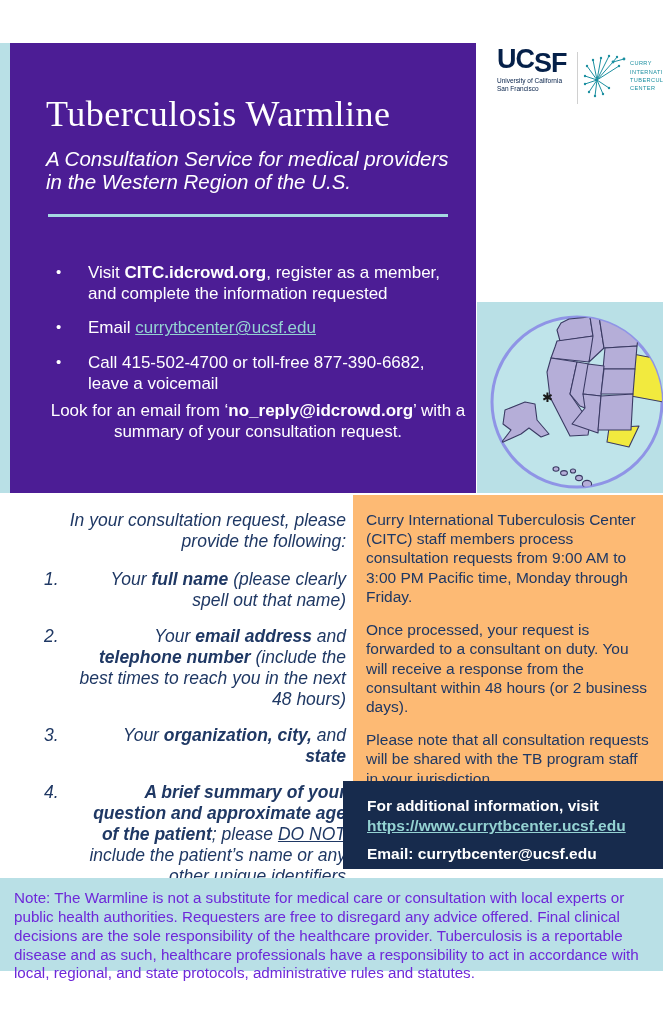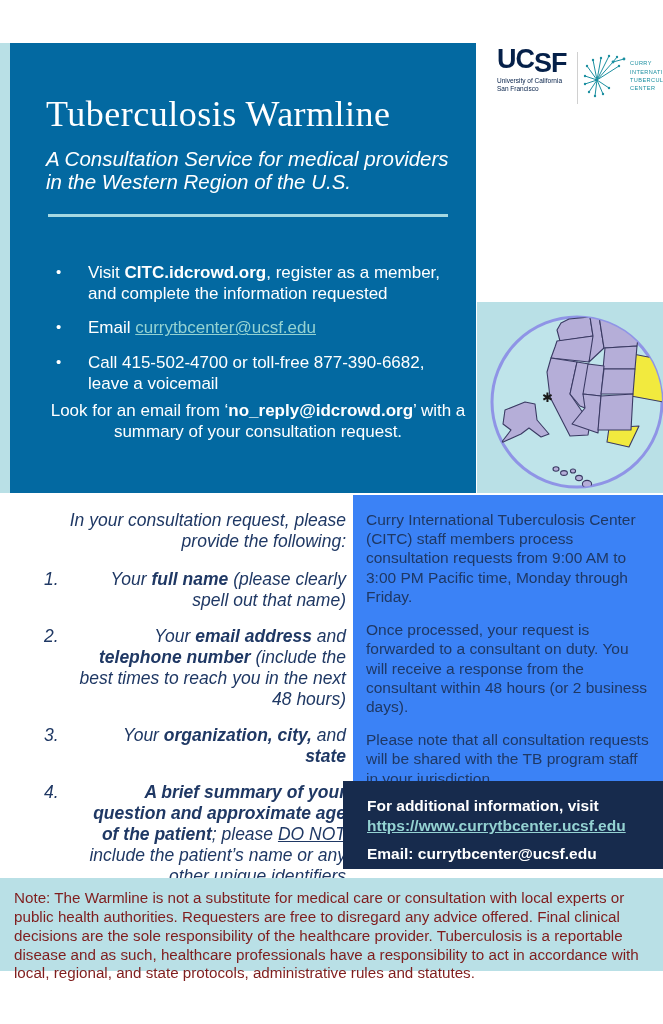--- a/index.html
+++ b/index.html
@@ -4,21 +4,21 @@
 <style>
   * { margin:0; padding:0; box-sizing:border-box; }
   html,body { background:#ffffff; }
   body { font-family:"Liberation Sans", sans-serif; }
   .page { position:relative; width:663px; height:1024px; background:#ffffff; overflow:hidden; }
 
   
   .left-strip { position:absolute; left:0; top:43px; width:10px; height:450px; background:#b9e0e6; }
 
   
-  .hero { position:absolute; left:10px; top:43px; width:466px; height:450px; background:#0369a1; color:#ffffff; }
+  .hero { position:absolute; left:10px; top:43px; width:466px; height:450px; background:#4c1d95; color:#ffffff; }
   .hero-title { position:absolute; left:36px; top:50px; font-family:"Liberation Serif", serif; font-size:36px; font-weight:400; letter-spacing:.5px; white-space:nowrap; }
   .hero-subtitle { position:absolute; left:36px; top:104px; width:412px; font-size:20.5px; font-style:italic; line-height:1.14; }
   .hero-divider { position:absolute; left:38px; top:171px; width:400px; height:3px; background:#a5d8e2; }
   .options-heading { position:absolute; left:36px; top:189px; font-size:20px; }
   .hero-bullets { position:absolute; left:36px; top:220px; width:422px; list-style:none; }
   .hero-bullets li { position:relative; padding-left:42px; margin-bottom:14px; font-size:17px; line-height:1.22; }
   .hero-bullets li .dot { position:absolute; left:10px; top:0; font-size:15px; }
   .b { font-weight:bold; }
   a.teal-link { color:#94d2d2; text-decoration:underline; cursor:pointer; }
   .look-for { position:absolute; left:36px; top:358px; width:424px; font-size:17px; line-height:1.22;text-align:center; }
@@ -38,31 +38,31 @@
 
   
   .request-list { position:absolute; left:44px; top:510px; width:302px; color:#1f3864; font-style:italic; font-size:17.5px; line-height:1.2;text-align:right; }
   .request-intro { margin-bottom:17px; }
   .request-items { list-style:none; }
   .request-items li { position:relative; padding-left:34px; margin-bottom:15px; }
   .request-items .num { position:absolute; left:0; top:0; }
   .u { text-decoration:underline; }
 
   
-  .info-box { position:absolute; left:353px; top:495px; width:310px; height:286px; background:#3b82f6; padding:15px 14px 15px 13px; color:#1f3864; }
+  .info-box { position:absolute; left:353px; top:495px; width:310px; height:286px; background:#fdba74; padding:15px 14px 15px 13px; color:#1f3864; }
   .info-box p { font-size:15.5px; line-height:1.24; margin-bottom:14px; font-weight:500; }
 
   
   .footer-box { position:absolute; left:343px; top:781px; width:320px; height:88px; background:#172b4d; color:#ffffff; padding:15px 0 0 24px; }
   .footer-box .line1 { font-size:15.5px; font-weight:bold; line-height:1.3; }
   .footer-box .email-line { margin-top:9px; font-size:15.5px; font-weight:bold; }
 
   
   .note-strip { position:absolute; left:0; top:878px; width:663px; height:93px; background:#b9e0e6; }
-  .note-strip p { padding:11px 16px 0 14px; font-size:15.2px; line-height:1.24; color:#7f1d1d; }
+  .note-strip p { padding:11px 16px 0 14px; font-size:15.2px; line-height:1.24; color:#6d28d9; }
 </style>
 </head>
 <body>
 
 <div class="page">
 
   <div class="left-strip"></div>
 
   <div class="hero">
     <div class="hero-title">Tuberculosis Warmline</div>

